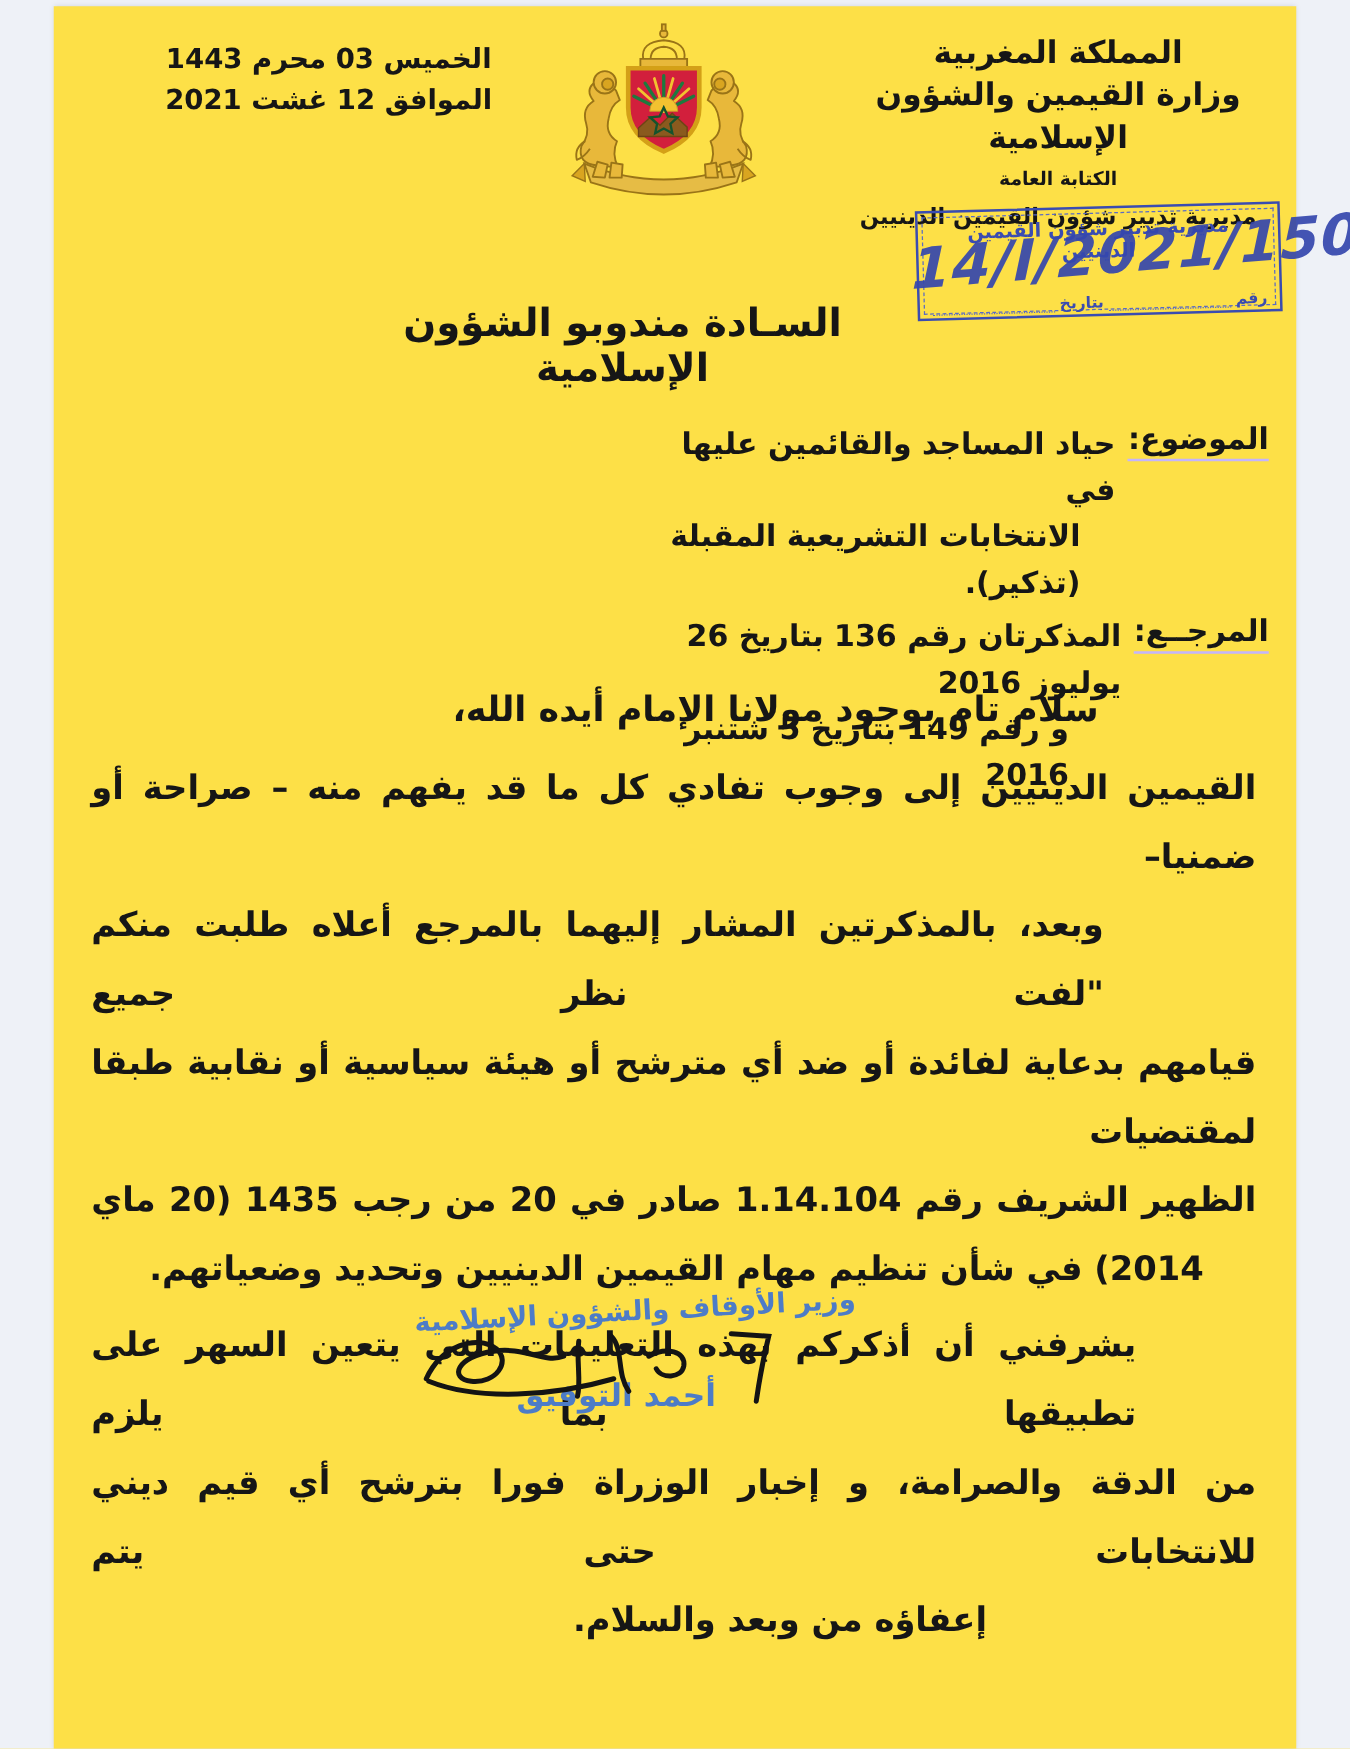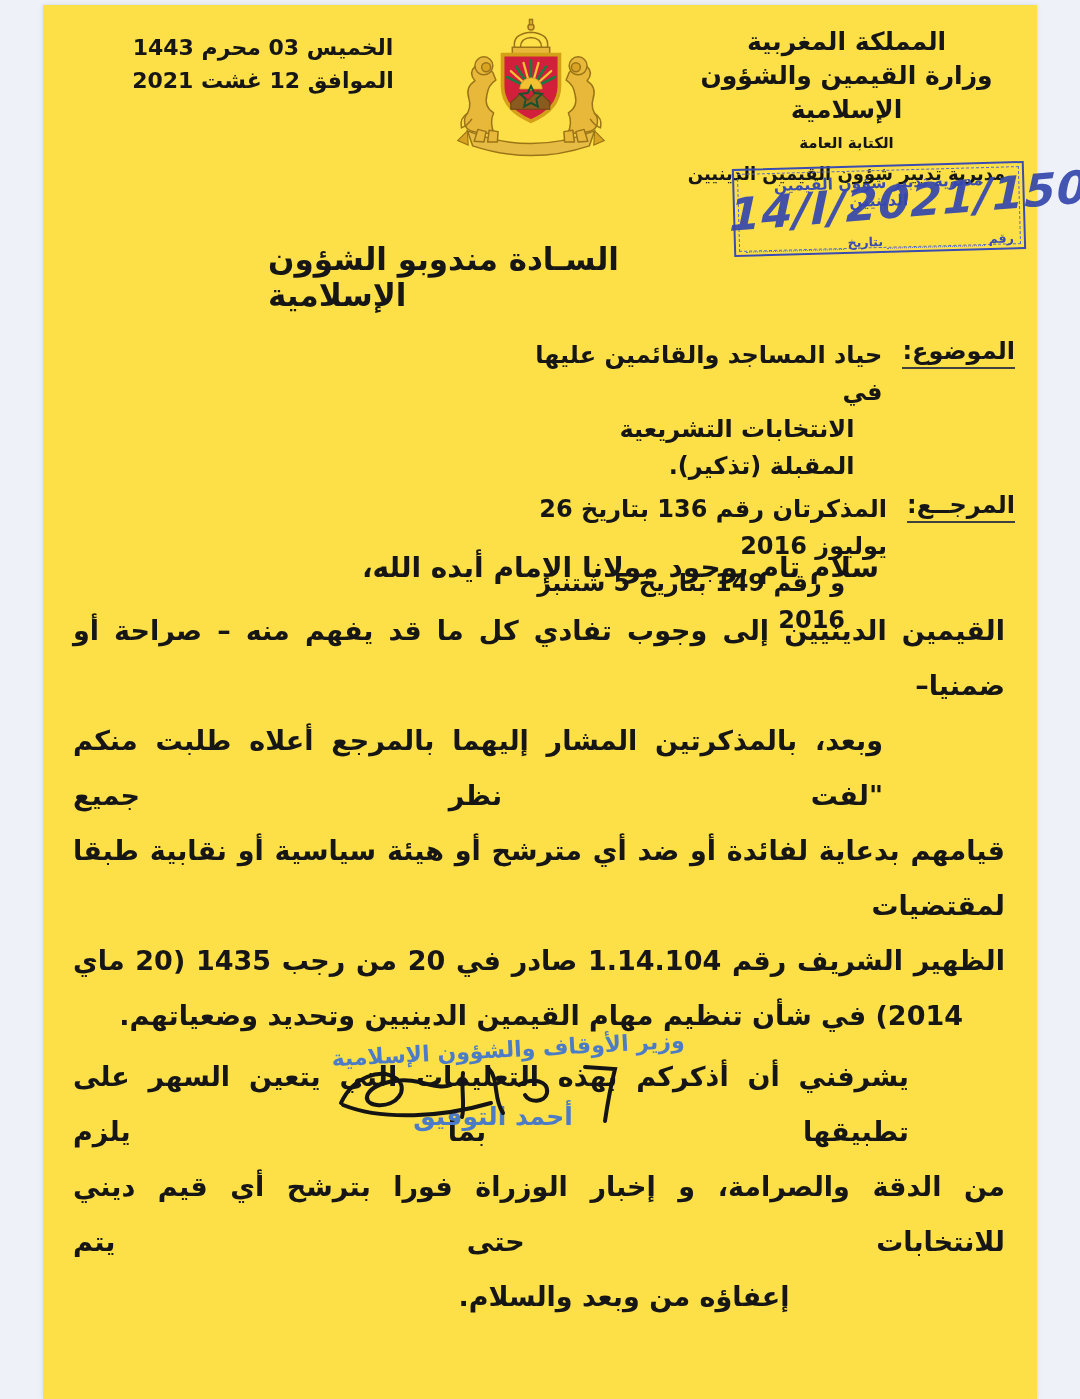--- a/index.html
+++ b/index.html
@@ -37,25 +37,25 @@
   .stamp-title{font-size:15.5px;font-weight:bold;text-align:center;letter-spacing:.5px;}
   .stamp-row{display:flex;align-items:flex-end;font-size:12.5px;font-weight:bold;margin-top:24px;gap:4px;}
   .leader{flex:1;border-bottom:1.5px dotted #5a6bc4;height:12px;}
   .stamp-hand{
     position:absolute;right:-6px;top:10px;width:300px;text-align:center;
     font-size:45px;font-style:italic;font-weight:bold;color:#3547ae;
     transform:rotate(-3deg) skewX(-6deg);letter-spacing:1px;white-space:nowrap;
     direction:ltr;opacity:.92;
   }
   
-  .recipient{left:225px;top:236px;width:460px;text-align:left;font-size:31px;font-weight:bold;}
+  .recipient{left:225px;top:236px;width:460px;text-align:center;font-size:31px;font-weight:bold;}
   
   .subject{right:22px;top:332px;width:480px;font-size:24px;font-weight:bold;direction:rtl;}
   .subj-row{display:flex;align-items:flex-start;}
-  .subj-label{white-space:nowrap;border-bottom:2px solid #404040;padding-bottom:2px;margin-left:20px;}
+  .subj-label{white-space:nowrap;border-bottom:2px solid #c4b5fd;padding-bottom:2px;margin-left:10px;}
   .subj-content{text-align:right;line-height:37px;}
   .indent28{padding-right:28px;}
   .indent42{padding-right:42px;}
   .mt6{margin-top:6px;}
   
   .greeting{right:0;top:546px;width:994px;text-align:right;padding-right:158px;box-sizing:border-box;font-size:28px;font-weight:bold;}
   
   .bodytext{right:32px;top:598px;width:932px;font-size:27px;font-weight:bold;direction:rtl;}
   .bline{line-height:55px;text-align:justify;text-align-last:justify;white-space:normal;}
   .bline.first-p1{padding-right:122px;}

